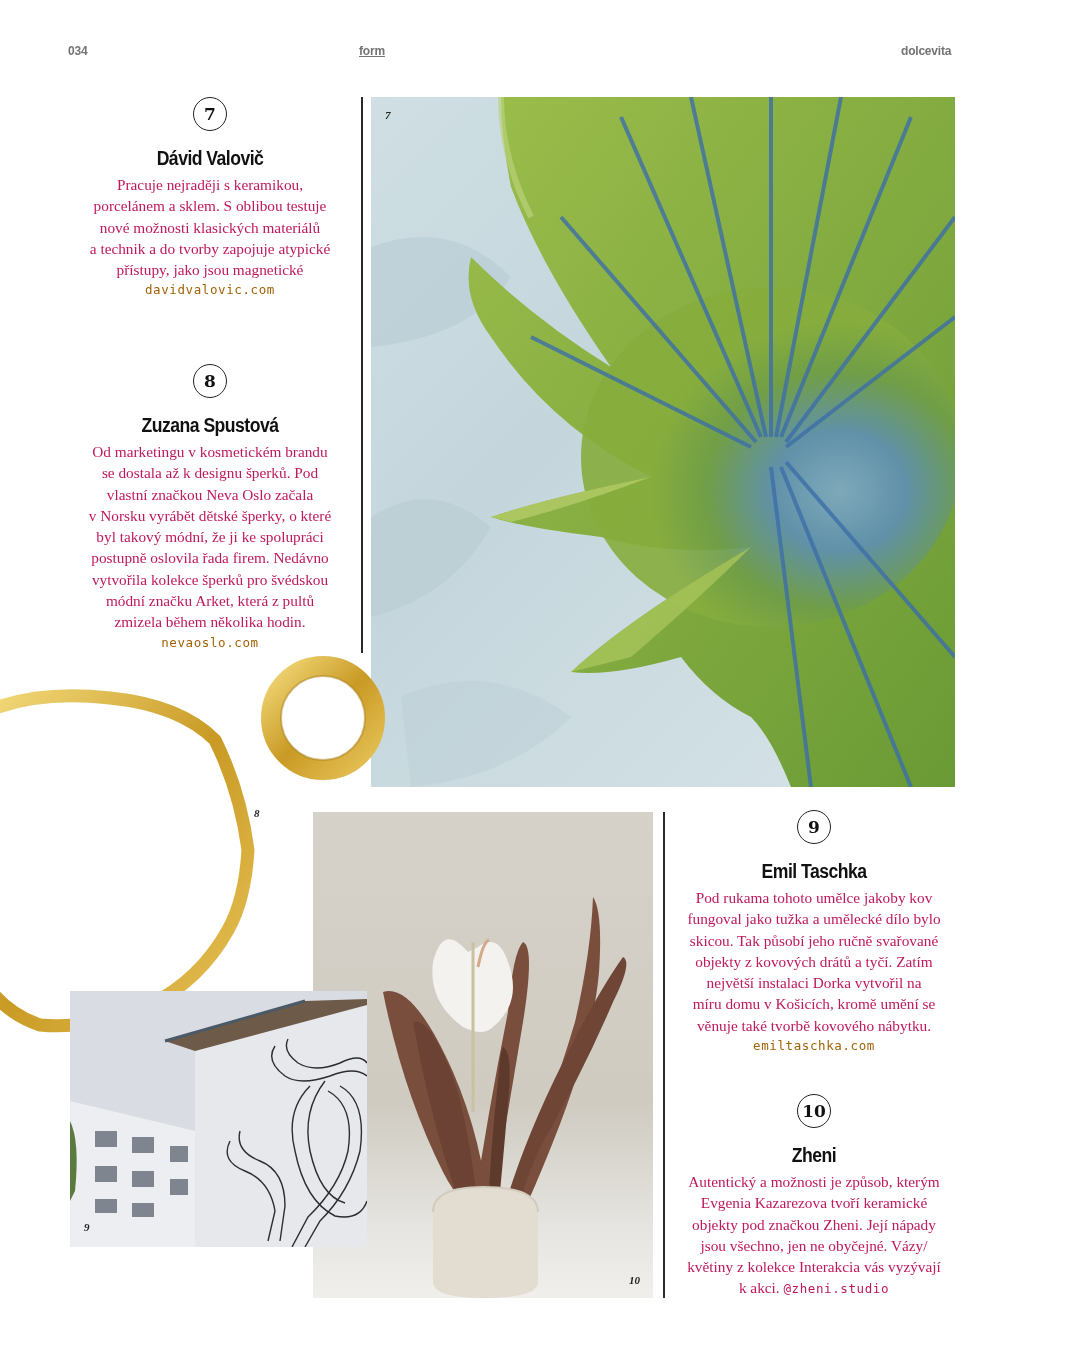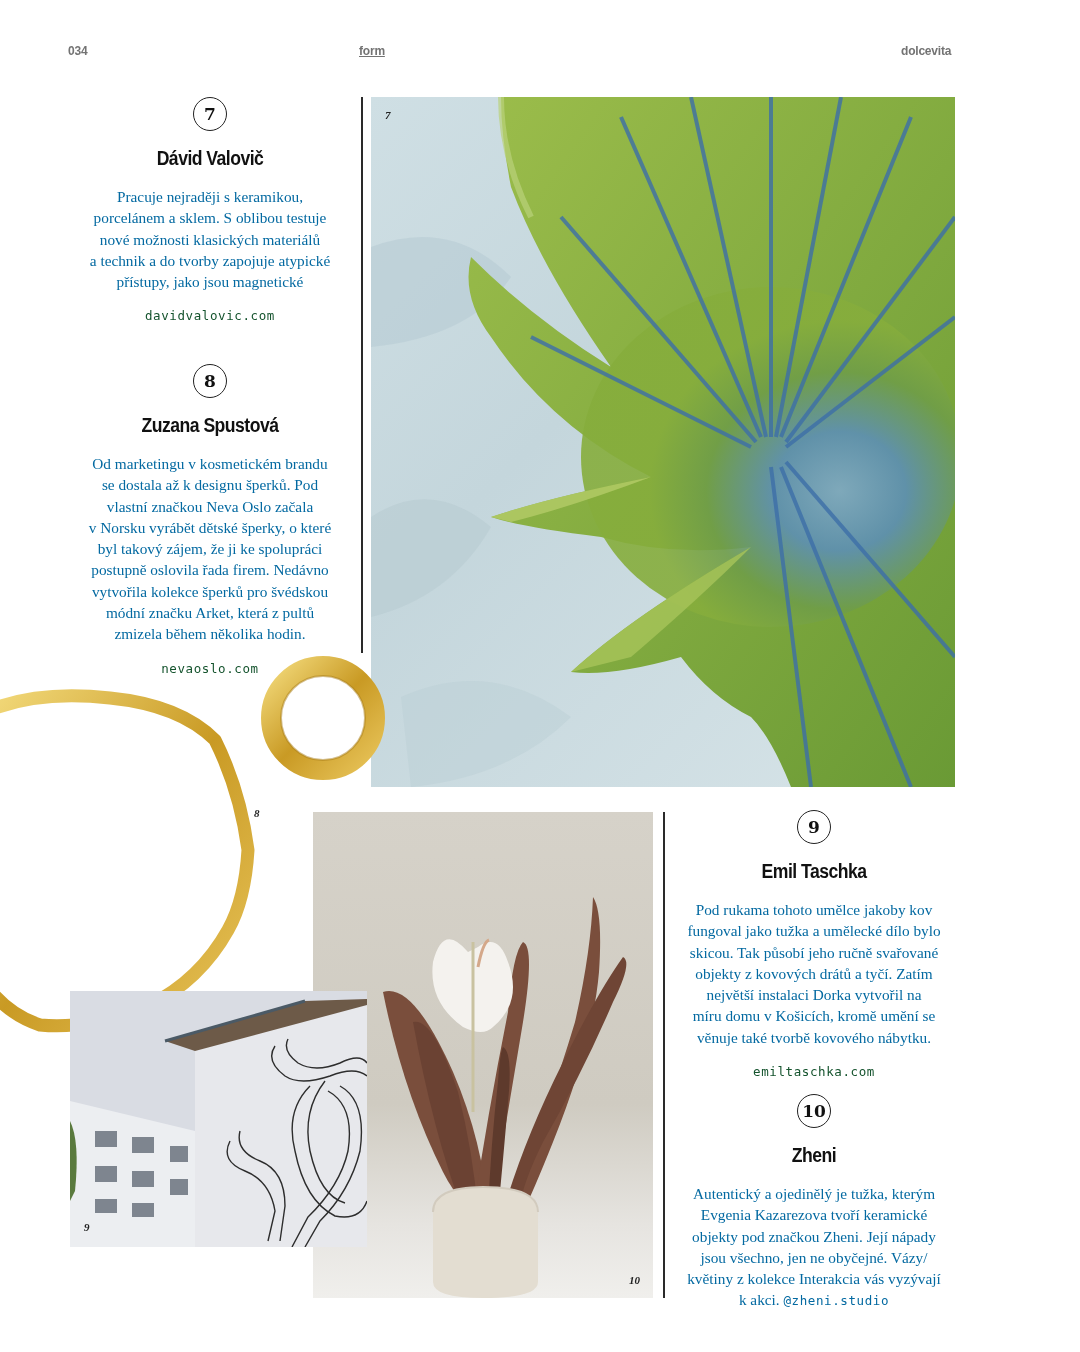--- a/index.html
+++ b/index.html
@@ -7,23 +7,23 @@
   body { position: relative; font-family: "Liberation Serif", serif; color: #1a1a1a; }
 
   .header { position: absolute; top: 44px; font-family: "Liberation Sans", sans-serif; font-weight: bold; font-size: 12px; color: #737373; letter-spacing: -0.2px; }
   .hdr-page { left: 68px; }
   .hdr-section { left: 359px; text-decoration: underline; }
   .hdr-mag { left: 901px; }
 
   .entry { position: absolute; text-align: center; }
   .num-badge { width: 34px; height: 34px; border: 1.4px solid #222; border-radius: 50%; margin: 0 auto; display: flex; align-items: center; justify-content: center; font-family: "DejaVu Serif", serif; font-weight: bold; font-size: 17px; color: #111; }
   .entry-name { font-family: "Liberation Sans", sans-serif; font-weight: bold; font-size: 20px; letter-spacing: -0.6px; color: #111; margin-top: 16px; transform: scaleX(0.88); }
-  .entry-body { font-family: "Liberation Serif", serif; font-size: 15.3px; line-height: 21.3px; color: #0369a1; margin-top: 16px; }
+  .entry-body { font-family: "Liberation Serif", serif; font-size: 15.3px; line-height: 21.3px; color: #be185d; margin-top: 4px; }
   .entry-body span { display: block; white-space: nowrap; }
-  .entry-url { font-family: "DejaVu Sans Mono", monospace; font-size: 12.5px; letter-spacing: 0.6px; color: #14532d; margin-top: 16px; }
+  .entry-url { font-family: "DejaVu Sans Mono", monospace; font-size: 12.5px; letter-spacing: 0.6px; color: #a16207; margin-top: 2px; }
   .inline-url { font-family: "DejaVu Sans Mono", monospace; font-size: 12.5px; letter-spacing: 0.6px; text-align: center; }
 
   .e7 { left: 70px; top: 97px; width: 280px; }
   .e8 { left: 70px; top: 364px; width: 280px; }
   .e9 { left: 669px; top: 810px; width: 290px; }
   .e10 { left: 669px; top: 1094px; width: 290px; }
 
   .vline { position: absolute; width: 1.5px; background: #2a2a2a; }
   .vline-1 { left: 361px; top: 97px; height: 556px; }
   .vline-2 { left: 663px; top: 812px; height: 486px; }
@@ -184,21 +184,21 @@
 </div>
 
 <div class="entry e8">
   <div class="num-badge">8</div>
   <div class="entry-name">Zuzana Spustová</div>
   <div class="entry-body">
     <span>Od marketingu v kosmetickém brandu</span>
     <span>se dostala až k designu šperků. Pod</span>
     <span>vlastní značkou Neva Oslo začala</span>
     <span>v Norsku vyrábět dětské šperky, o které</span>
-    <span>byl takový zájem, že ji ke spolupráci</span>
+    <span>byl takový módní, že ji ke spolupráci</span>
     <span>postupně oslovila řada firem. Nedávno</span>
     <span>vytvořila kolekce šperků pro švédskou</span>
     <span>módní značku Arket, která z pultů</span>
     <span>zmizela během několika hodin.</span>
   </div>
   <div class="entry-url">nevaoslo.com</div>
 </div>
 
 <div class="entry e9">
   <div class="num-badge">9</div>
@@ -212,20 +212,20 @@
     <span>míru domu v Košicích, kromě umění se</span>
     <span>věnuje také tvorbě kovového nábytku.</span>
   </div>
   <div class="entry-url">emiltaschka.com</div>
 </div>
 
 <div class="entry e10">
   <div class="num-badge">10</div>
   <div class="entry-name">Zheni</div>
   <div class="entry-body">
-    <span>Autentický a ojedinělý je tužka, kterým</span>
+    <span>Autentický a možnosti je způsob, kterým</span>
     <span>Evgenia Kazarezova tvoří keramické</span>
     <span>objekty pod značkou Zheni. Její nápady</span>
     <span>jsou všechno, jen ne obyčejné. Vázy/</span>
     <span>květiny z kolekce Interakcia vás vyzývají</span>
     <span><em style="font-style:normal">k akci. </em><em style="font-style:normal" class="inline-url">@zheni.studio</em></span>
   </div>
 </div>
 
 </body></html>

